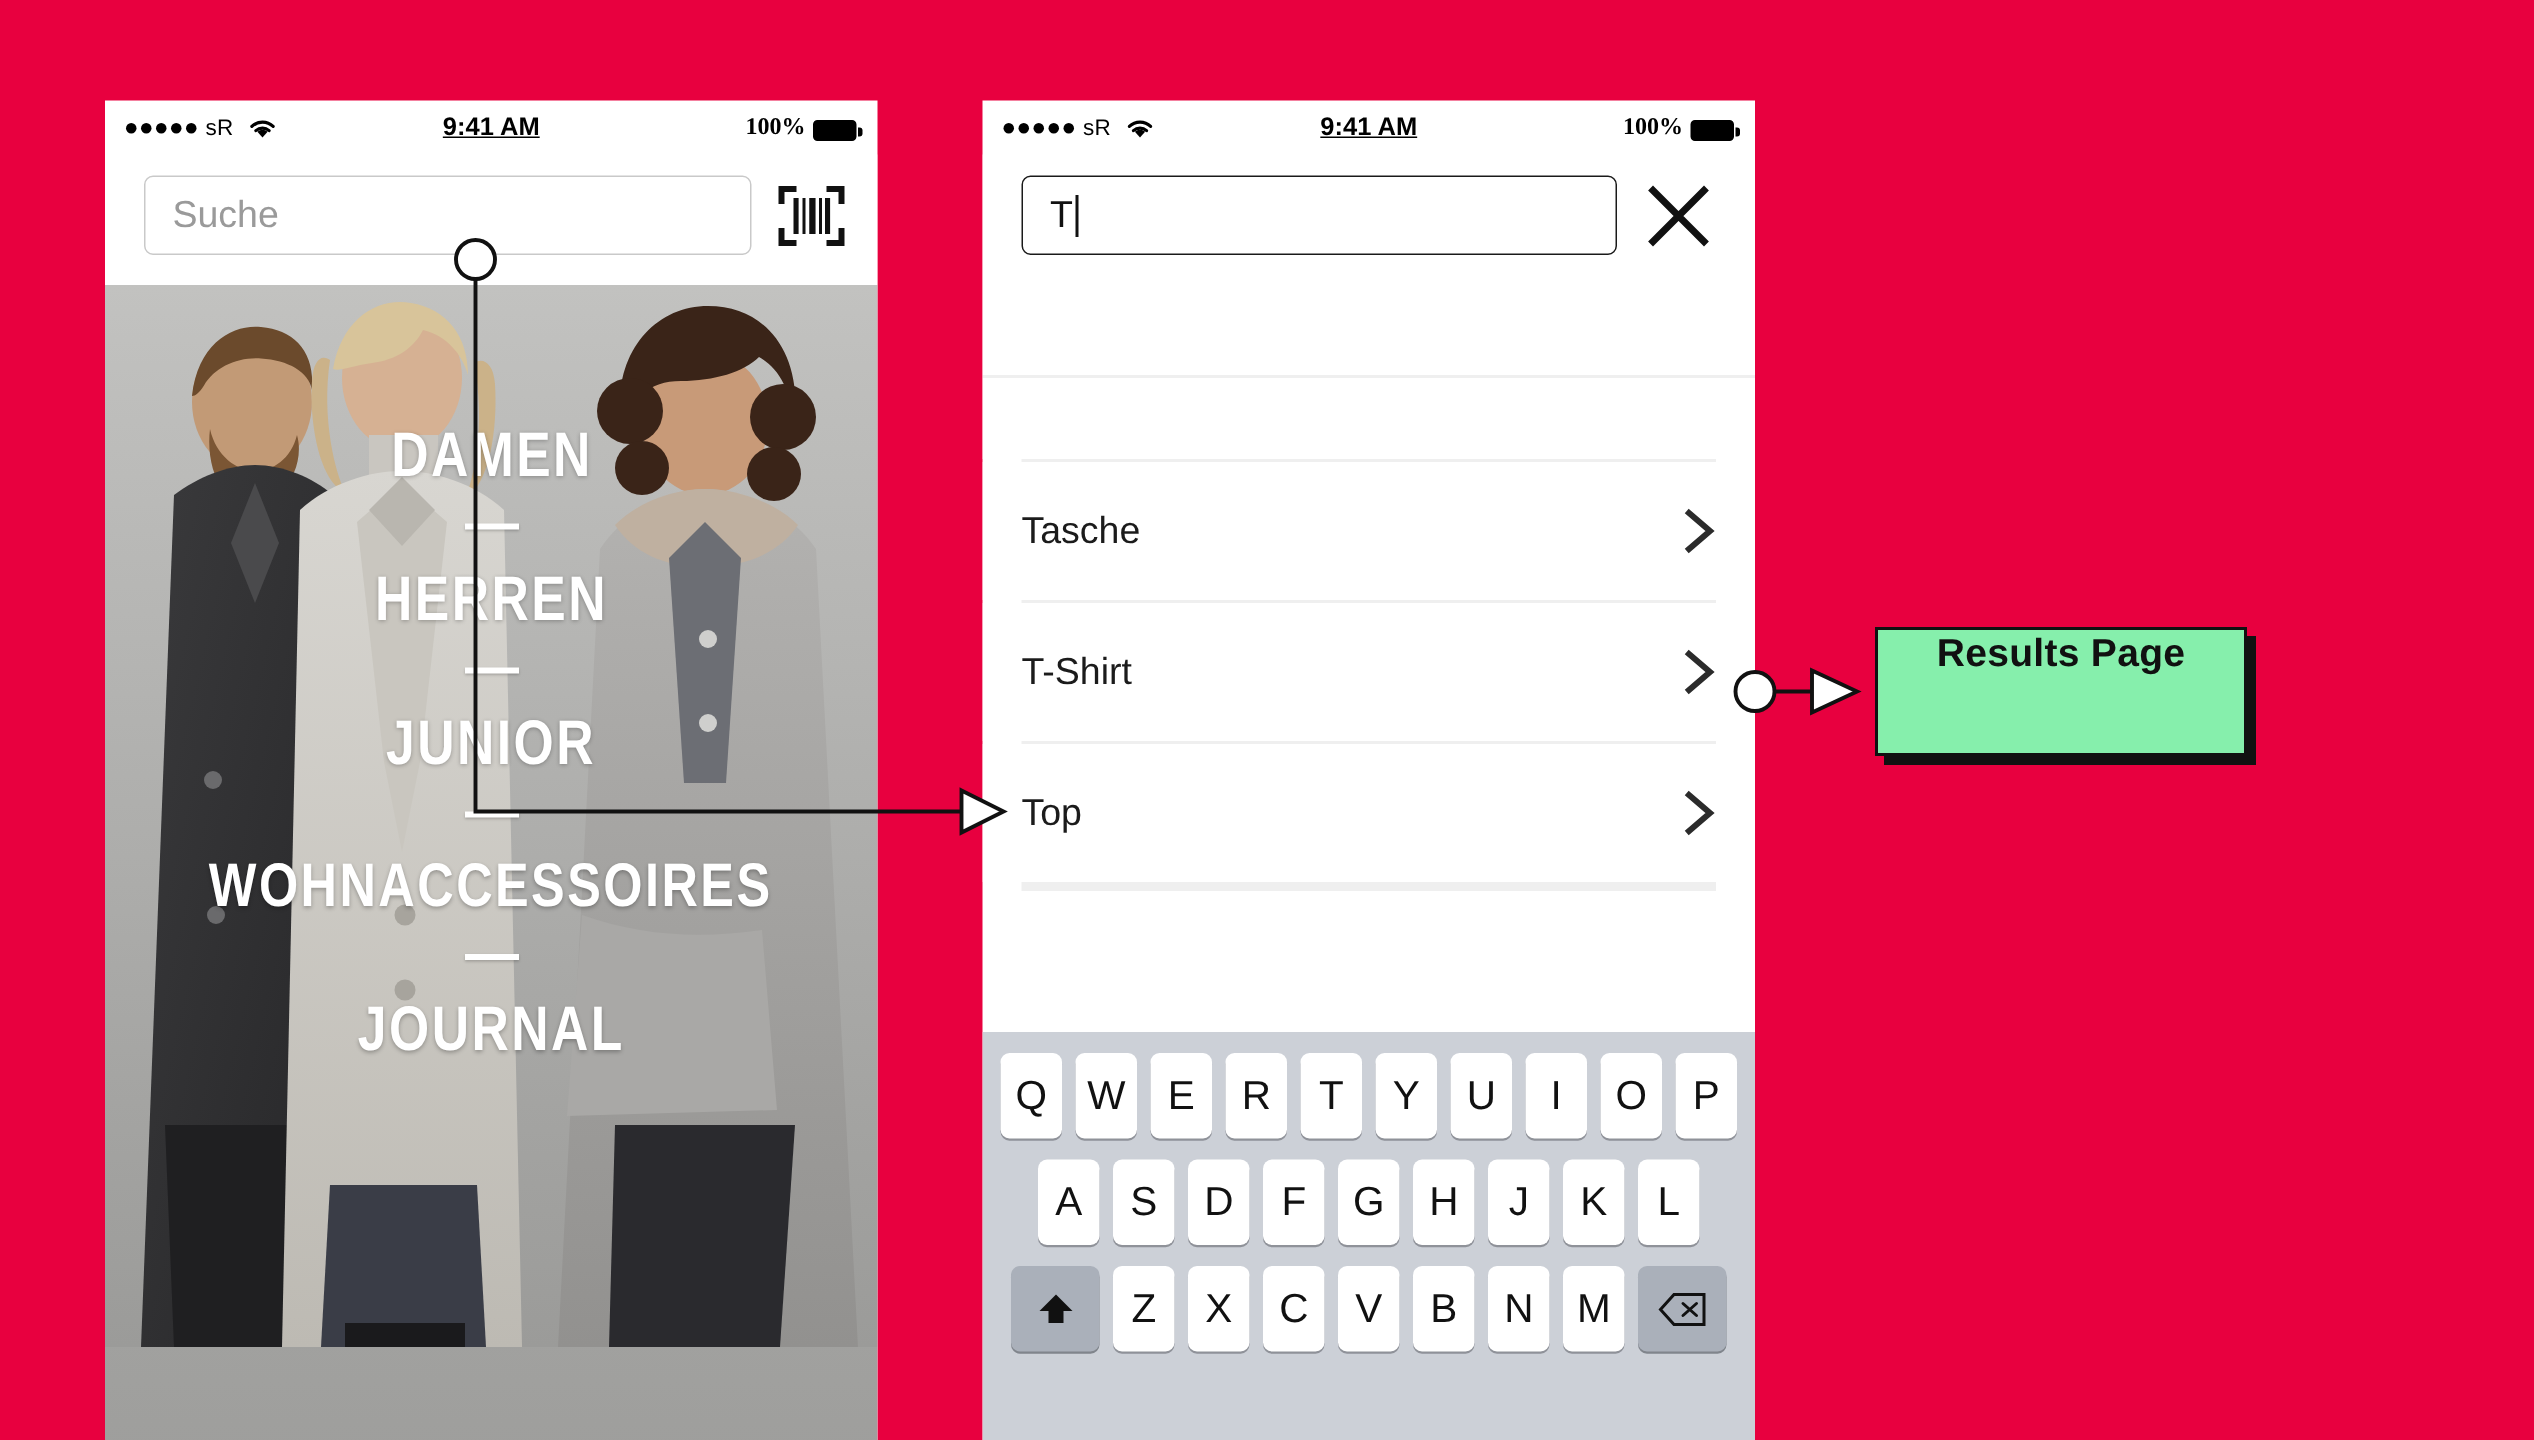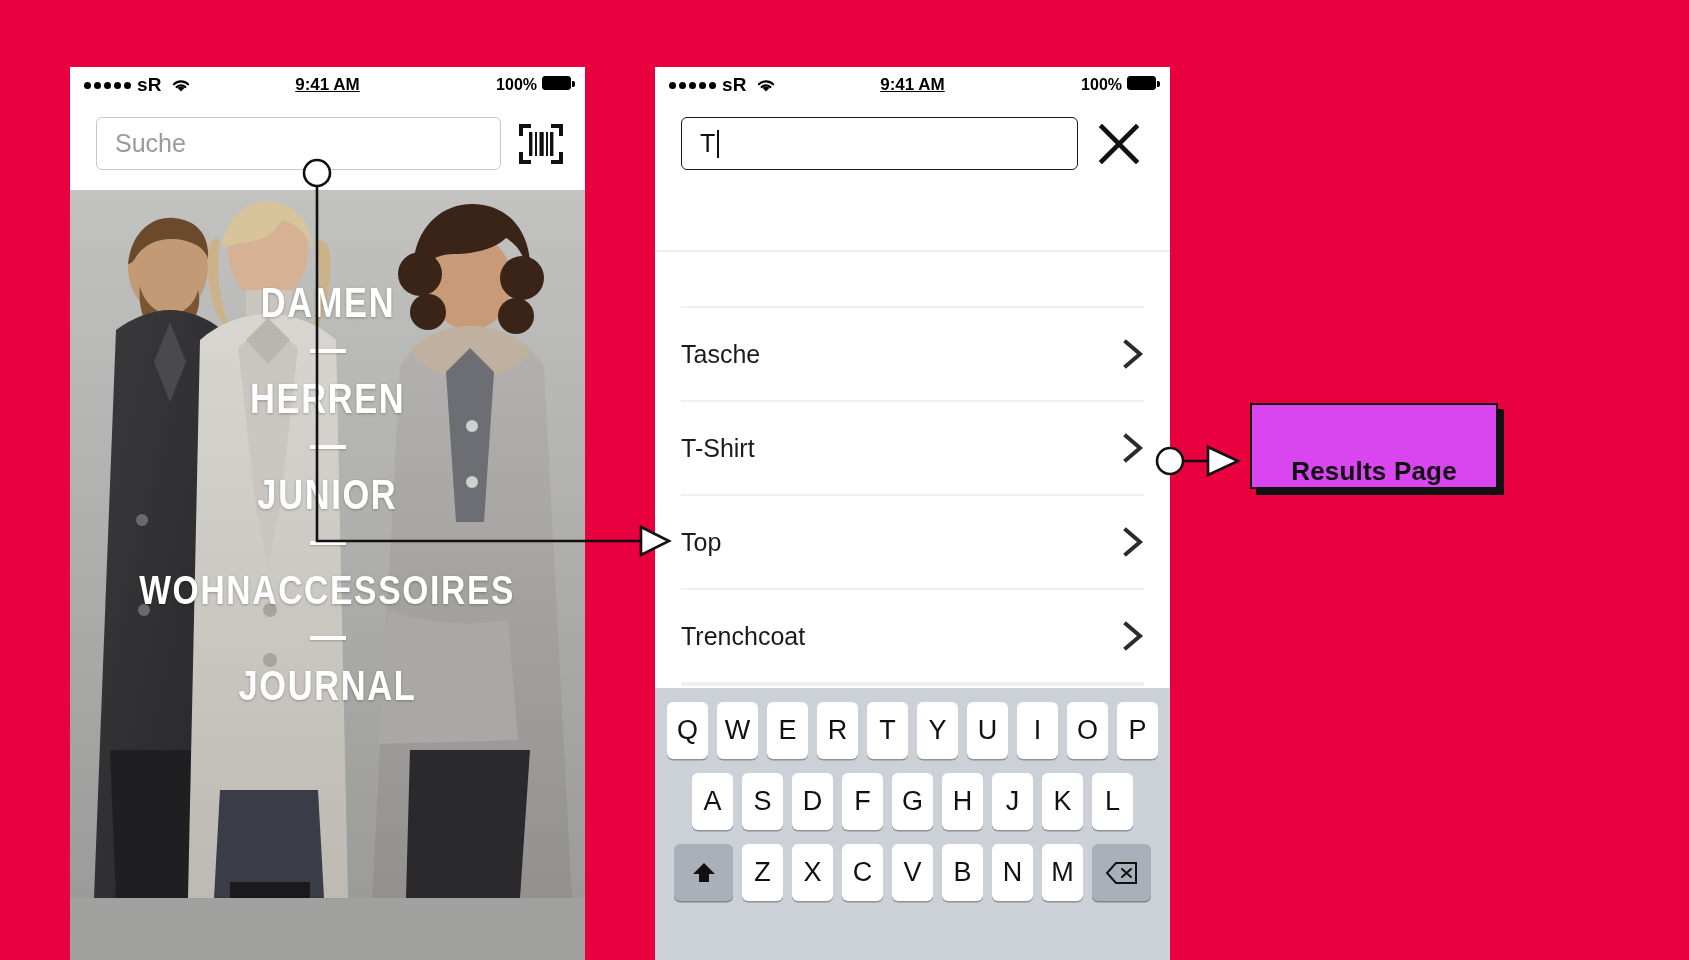--- a/index.html
+++ b/index.html
@@ -26,27 +26,27 @@
     align-items: center;
     padding: 0 14px;
     font-size: 17px;
     font-weight: bold;
     color: #000;
     position: relative;
   }
   .sb-left { display: flex; align-items: center; gap: 6px; }
   .dots { display: flex; gap: 3px; align-items: center; }
   .dot { width: 7px; height: 7px; border-radius: 50%; background: #000; display: block; }
-  .carrier { font-size: 19px; font-weight: bold; letter-spacing: .1px; }
+  .carrier { font-size: 15px; font-weight: normal; letter-spacing: .1px; }
   .wifi { margin-left: 2px; display: inline-block; }
   .sb-time {
     position: absolute; left: 0; right: 0; text-align: center;
     font-size: 17px; font-weight: bold; pointer-events: none; text-decoration: underline;
   }
-  .sb-right { margin-left: auto; display: flex; align-items: flex-start; gap: 5px; }
+  .sb-right { margin-left: auto; display: flex; align-items: flex-end; gap: 5px; font-family: Liberation Serif, serif; }
   .batt-pct { font-size: 16px; font-weight: bold; }
   .batt {
     width: 29px; height: 14px; border: 1.6px solid #000; border-radius: 3px;
     position: relative; background: #000;
   }
   .batt::after {
     content: ""; position: absolute; right: -5px; top: 4px;
     width: 3px; height: 6px; background: #000; border-radius: 0 2px 2px 0;
   }
 
@@ -136,25 +136,25 @@
     box-shadow: 0 1.5px 0 rgba(136,139,146,.9);
     display: flex; align-items: center; justify-content: center;
     font-size: 27px; color: #111;
   }
   .key.wide { width: 59px; background: #aab0ba; box-shadow: 0 1.5px 0 rgba(120,124,132,.9); }
 
   
   .anno { position: absolute; pointer-events: none; }
   .callout {
     position: absolute;
-    left: 1250px; top: 403px; width: 248px; height: 86px;
-    background: #d946ef;
+    left: 1250px; top: 418px; width: 248px; height: 86px;
+    background: #86efac;
     border: 2.5px solid #111;
     box-shadow: 6px 6px 0 #111;
-    display: flex; align-items: flex-end; justify-content: center;
+    display: flex; align-items: flex-start; justify-content: center;
   }
   .callout-label {
     font-size: 26px; font-weight: bold; color: #111; letter-spacing: .2px;
   }
   svg { display: block; overflow: visible; }
 </style>
 </head>
 <body style="background: rgb(232, 0, 63);">
 
 <div class="phone" id="phone-left">
@@ -345,28 +345,20 @@
   <div class="sug-row">
     <span class="sug-label">Top</span>
     <span class="chev">
       <svg width="22" height="30" viewBox="0 0 22 30">
           <path d="M4 3l14 12L4 27" stroke="#2b2b2b" stroke-width="4" fill="none" stroke-linecap="square"></path>
         </svg>
     </span>
   </div>
   <div class="hairline"></div>
 
-  <div class="sug-row">
-    <span class="sug-label">Trenchcoat</span>
-    <span class="chev">
-      <svg width="22" height="30" viewBox="0 0 22 30">
-          <path d="M4 3l14 12L4 27" stroke="#2b2b2b" stroke-width="4" fill="none" stroke-linecap="square"></path>
-        </svg>
-    </span>
-  </div>
   <div class="hairline"></div>
 
   <div class="hairline"></div>
 
   <div class="keyboard">
     <div class="krow r1">
       <div class="key">Q</div>
       <div class="key">W</div>
       <div class="key">E</div>
       <div class="key">R</div>

